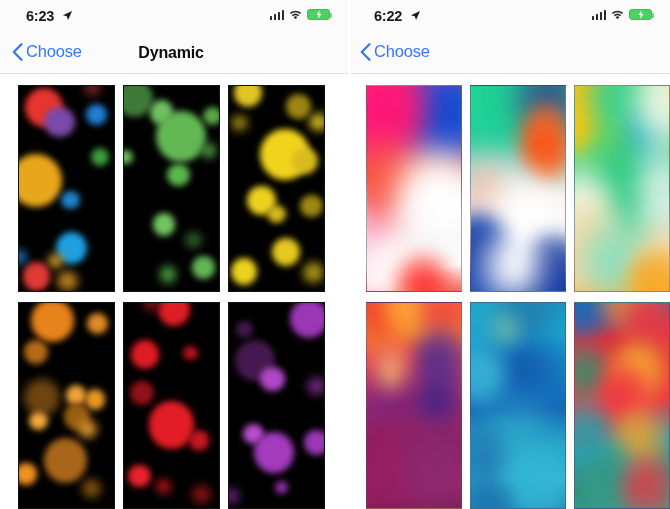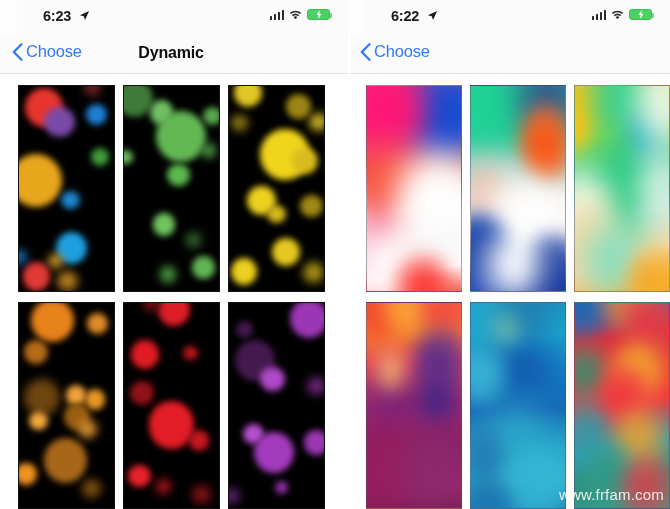--- a/index.html
+++ b/index.html
@@ -33,21 +33,20 @@
     width: 3px; height: 509px;
     background: #ffffff;
     z-index: 6;
   }
 
   
   .statusbar {
     position: relative;
     height: 34px;
     background: #fbfbfb;
-    margin-left: 17px;
   }
   .status-time {
     position: absolute;
     left: 26px; top: 8px;
     font-size: 14.5px;
     font-weight: 600;
     color: #1a1a1a;
     letter-spacing: -0.2px;
   }
   .loc-arrow {
@@ -413,14 +412,13 @@
         <span class="lay hard" style="left:40%;top:18%;width:56%;height:30%;background:radial-gradient(ellipse at 42% 50%,#f7c320 0%,rgba(246,190,50,0.55) 58%,rgba(255,255,255,0) 100%)"></span>
         <span class="lay hard" style="left:26%;top:28%;width:56%;height:32%;background:radial-gradient(ellipse at 48% 50%,#ef2f3c 0%,rgba(240,70,75,0.6) 58%,rgba(255,255,255,0) 100%)"></span>
         <span class="lay hard" style="left:-22%;top:46%;width:58%;height:32%;background:radial-gradient(ellipse at 60% 50%,#2b9aa8 0%,rgba(55,165,175,0.55) 58%,rgba(255,255,255,0) 100%)"></span>
         <span class="lay hard" style="left:38%;top:50%;width:62%;height:34%;background:radial-gradient(ellipse at 45% 48%,#f0a52a 0%,rgba(242,160,60,0.5) 60%,rgba(255,255,255,0) 100%)"></span>
         <span class="lay hard" style="left:4%;top:68%;width:64%;height:36%;background:radial-gradient(ellipse at 50% 45%,#2f9a86 0%,rgba(60,160,145,0.5) 60%,rgba(255,255,255,0) 100%)"></span>
         <span class="lay hard" style="left:48%;top:74%;width:62%;height:34%;background:radial-gradient(ellipse at 42% 45%,#e03a45 0%,rgba(225,75,85,0.5) 60%,rgba(255,255,255,0) 100%)"></span>
       </div>
     </div>
   </div>
 
-  <div class="watermark">www.frfam.com</div>
 </div>
 
 </body></html>

